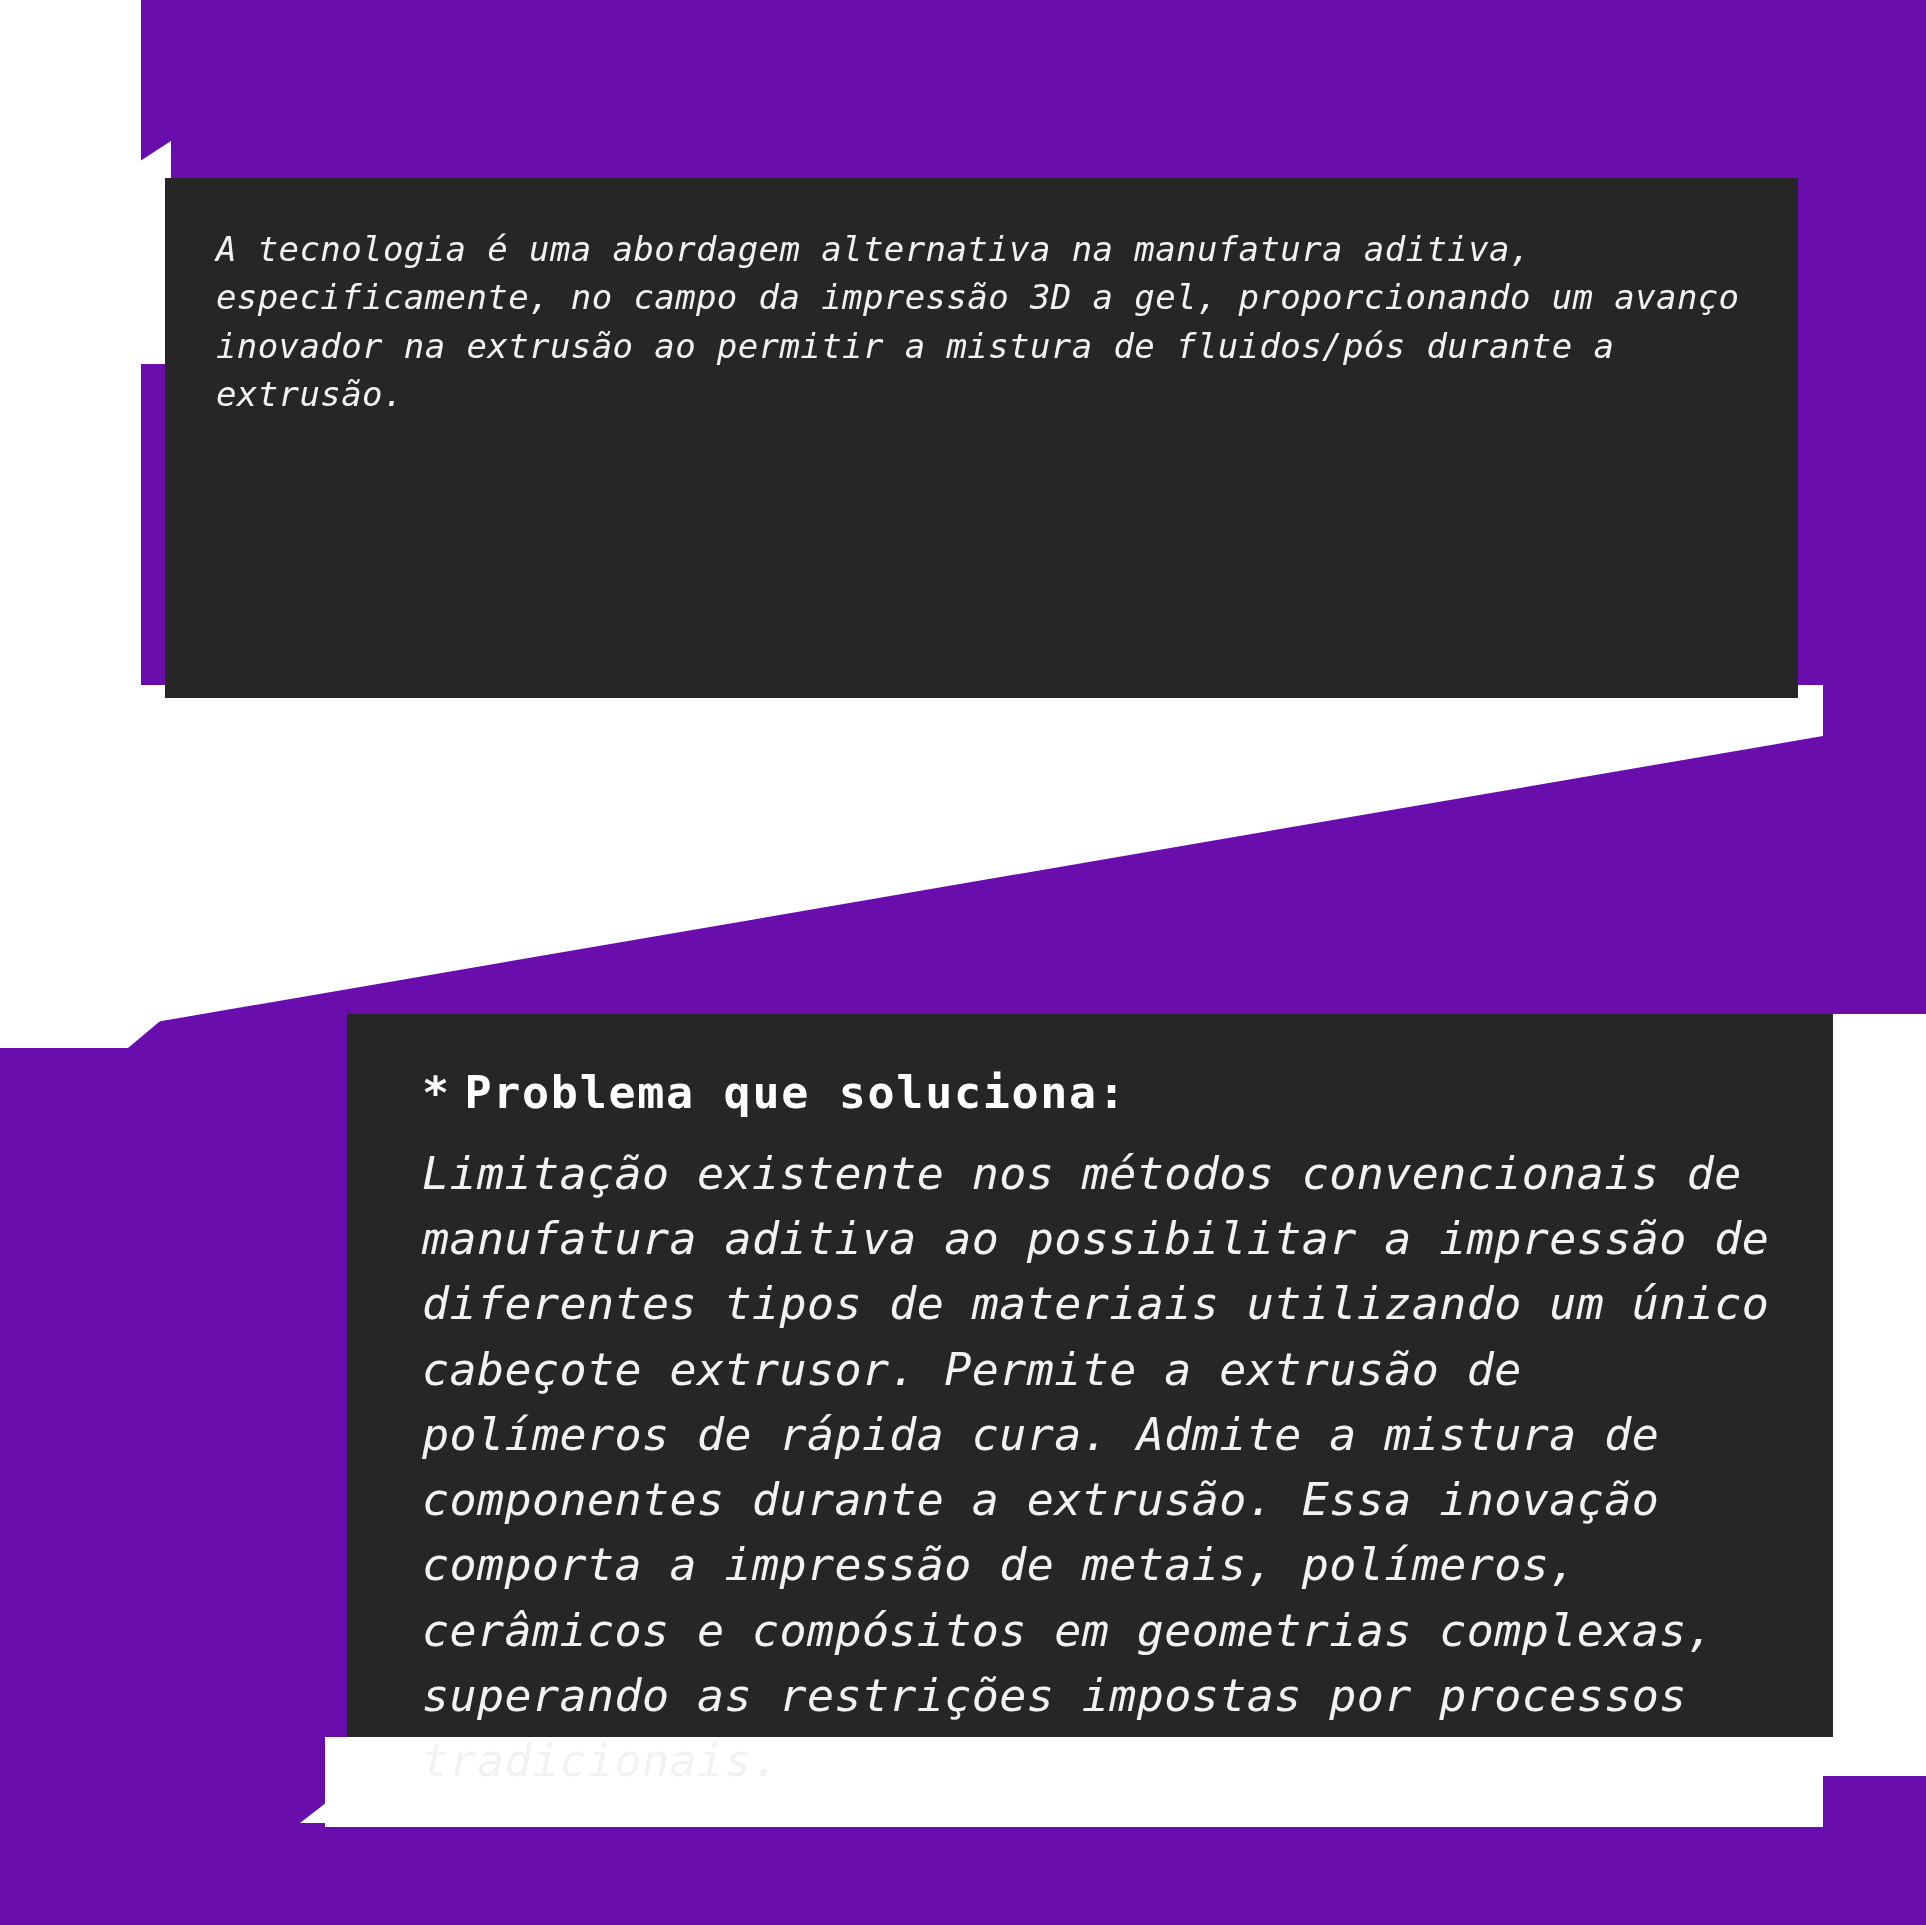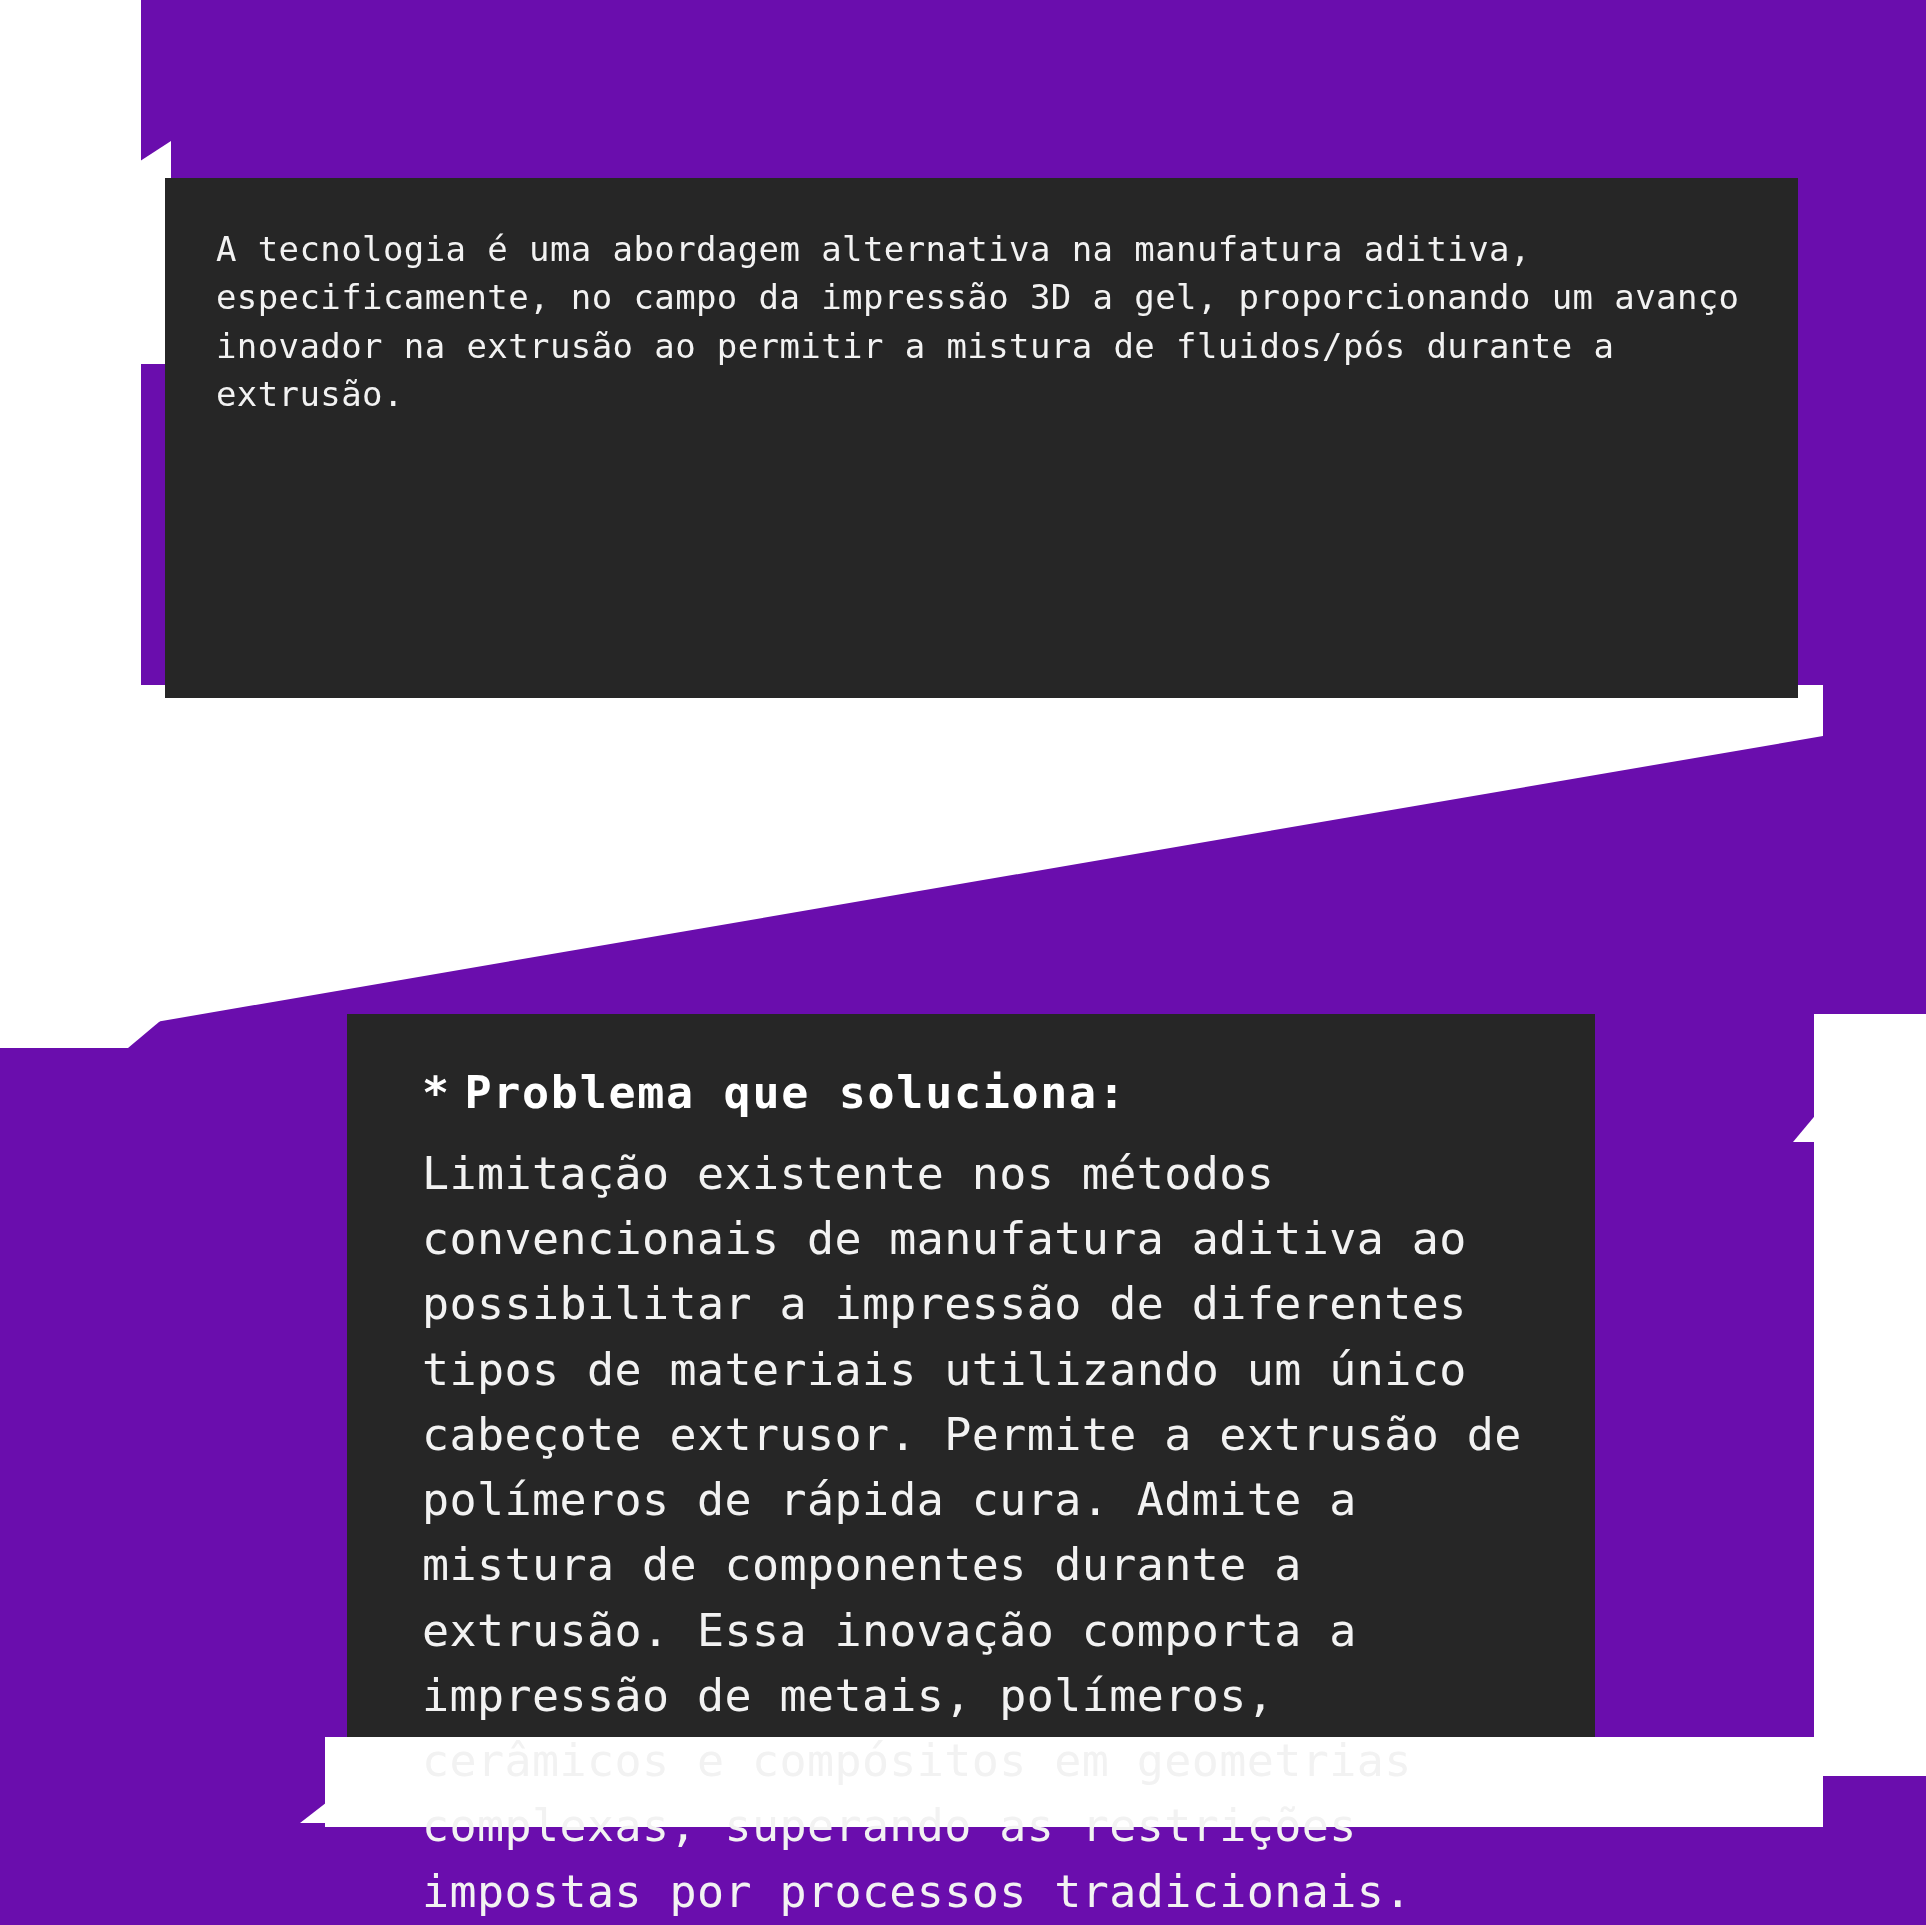--- a/index.html
+++ b/index.html
@@ -96,21 +96,21 @@
     left: 165px;
     top: 178px;
     width: 1633px;
     height: 520px;
     padding: 47px 51px 0 51px;
   }
 
   .card-problema {
     left: 347px;
     top: 1014px;
-    width: 1248px;
+    width: 1486px;
     height: 723px;
     padding: 53px 56px 0 75px;
   }
 
   .card-title {
     color: #ffffff;
     font-size: 45px;
     font-weight: bold;
     letter-spacing: 1.7px;
     line-height: 1.15;
@@ -123,20 +123,21 @@
     margin-right: 13.7px;
   }
 
   .card-body {
     color: #f2f2f2;
     font-size: 34px;
     line-height: 1.42;
     letter-spacing: 0.4px;
     margin: 0;
     white-space: pre-wrap;
+    font-style: italic;
   }
 
   .card-problema .card-title {
     font-size: 45px;
     margin-bottom: 22px;
   }
   .card-problema .card-body {
     font-size: 45px;
     line-height: 1.45;
   }

